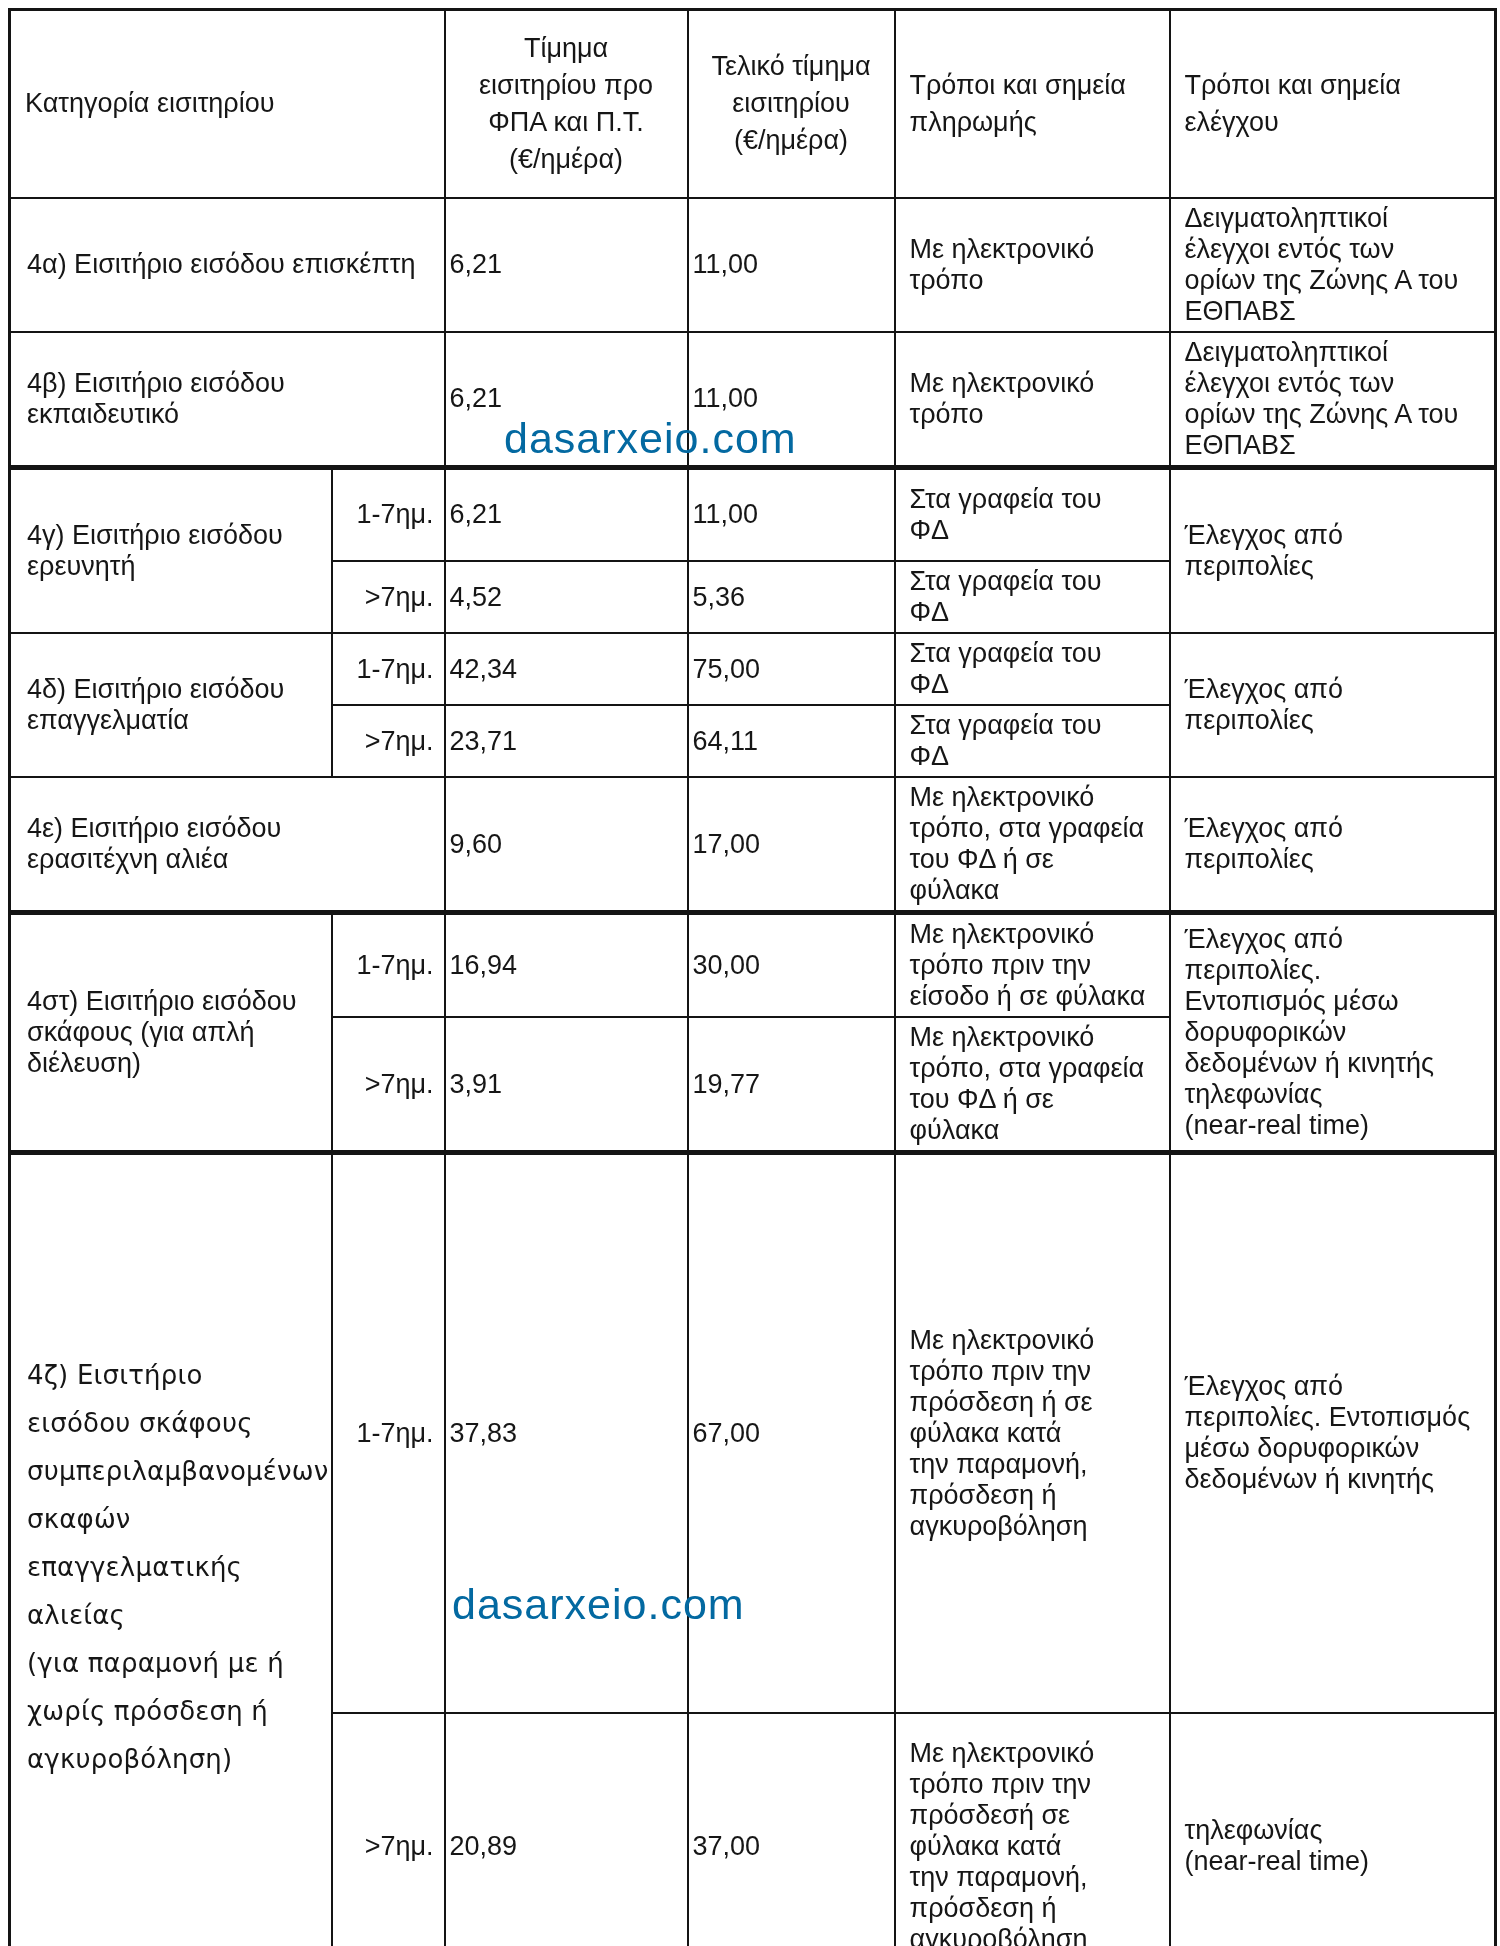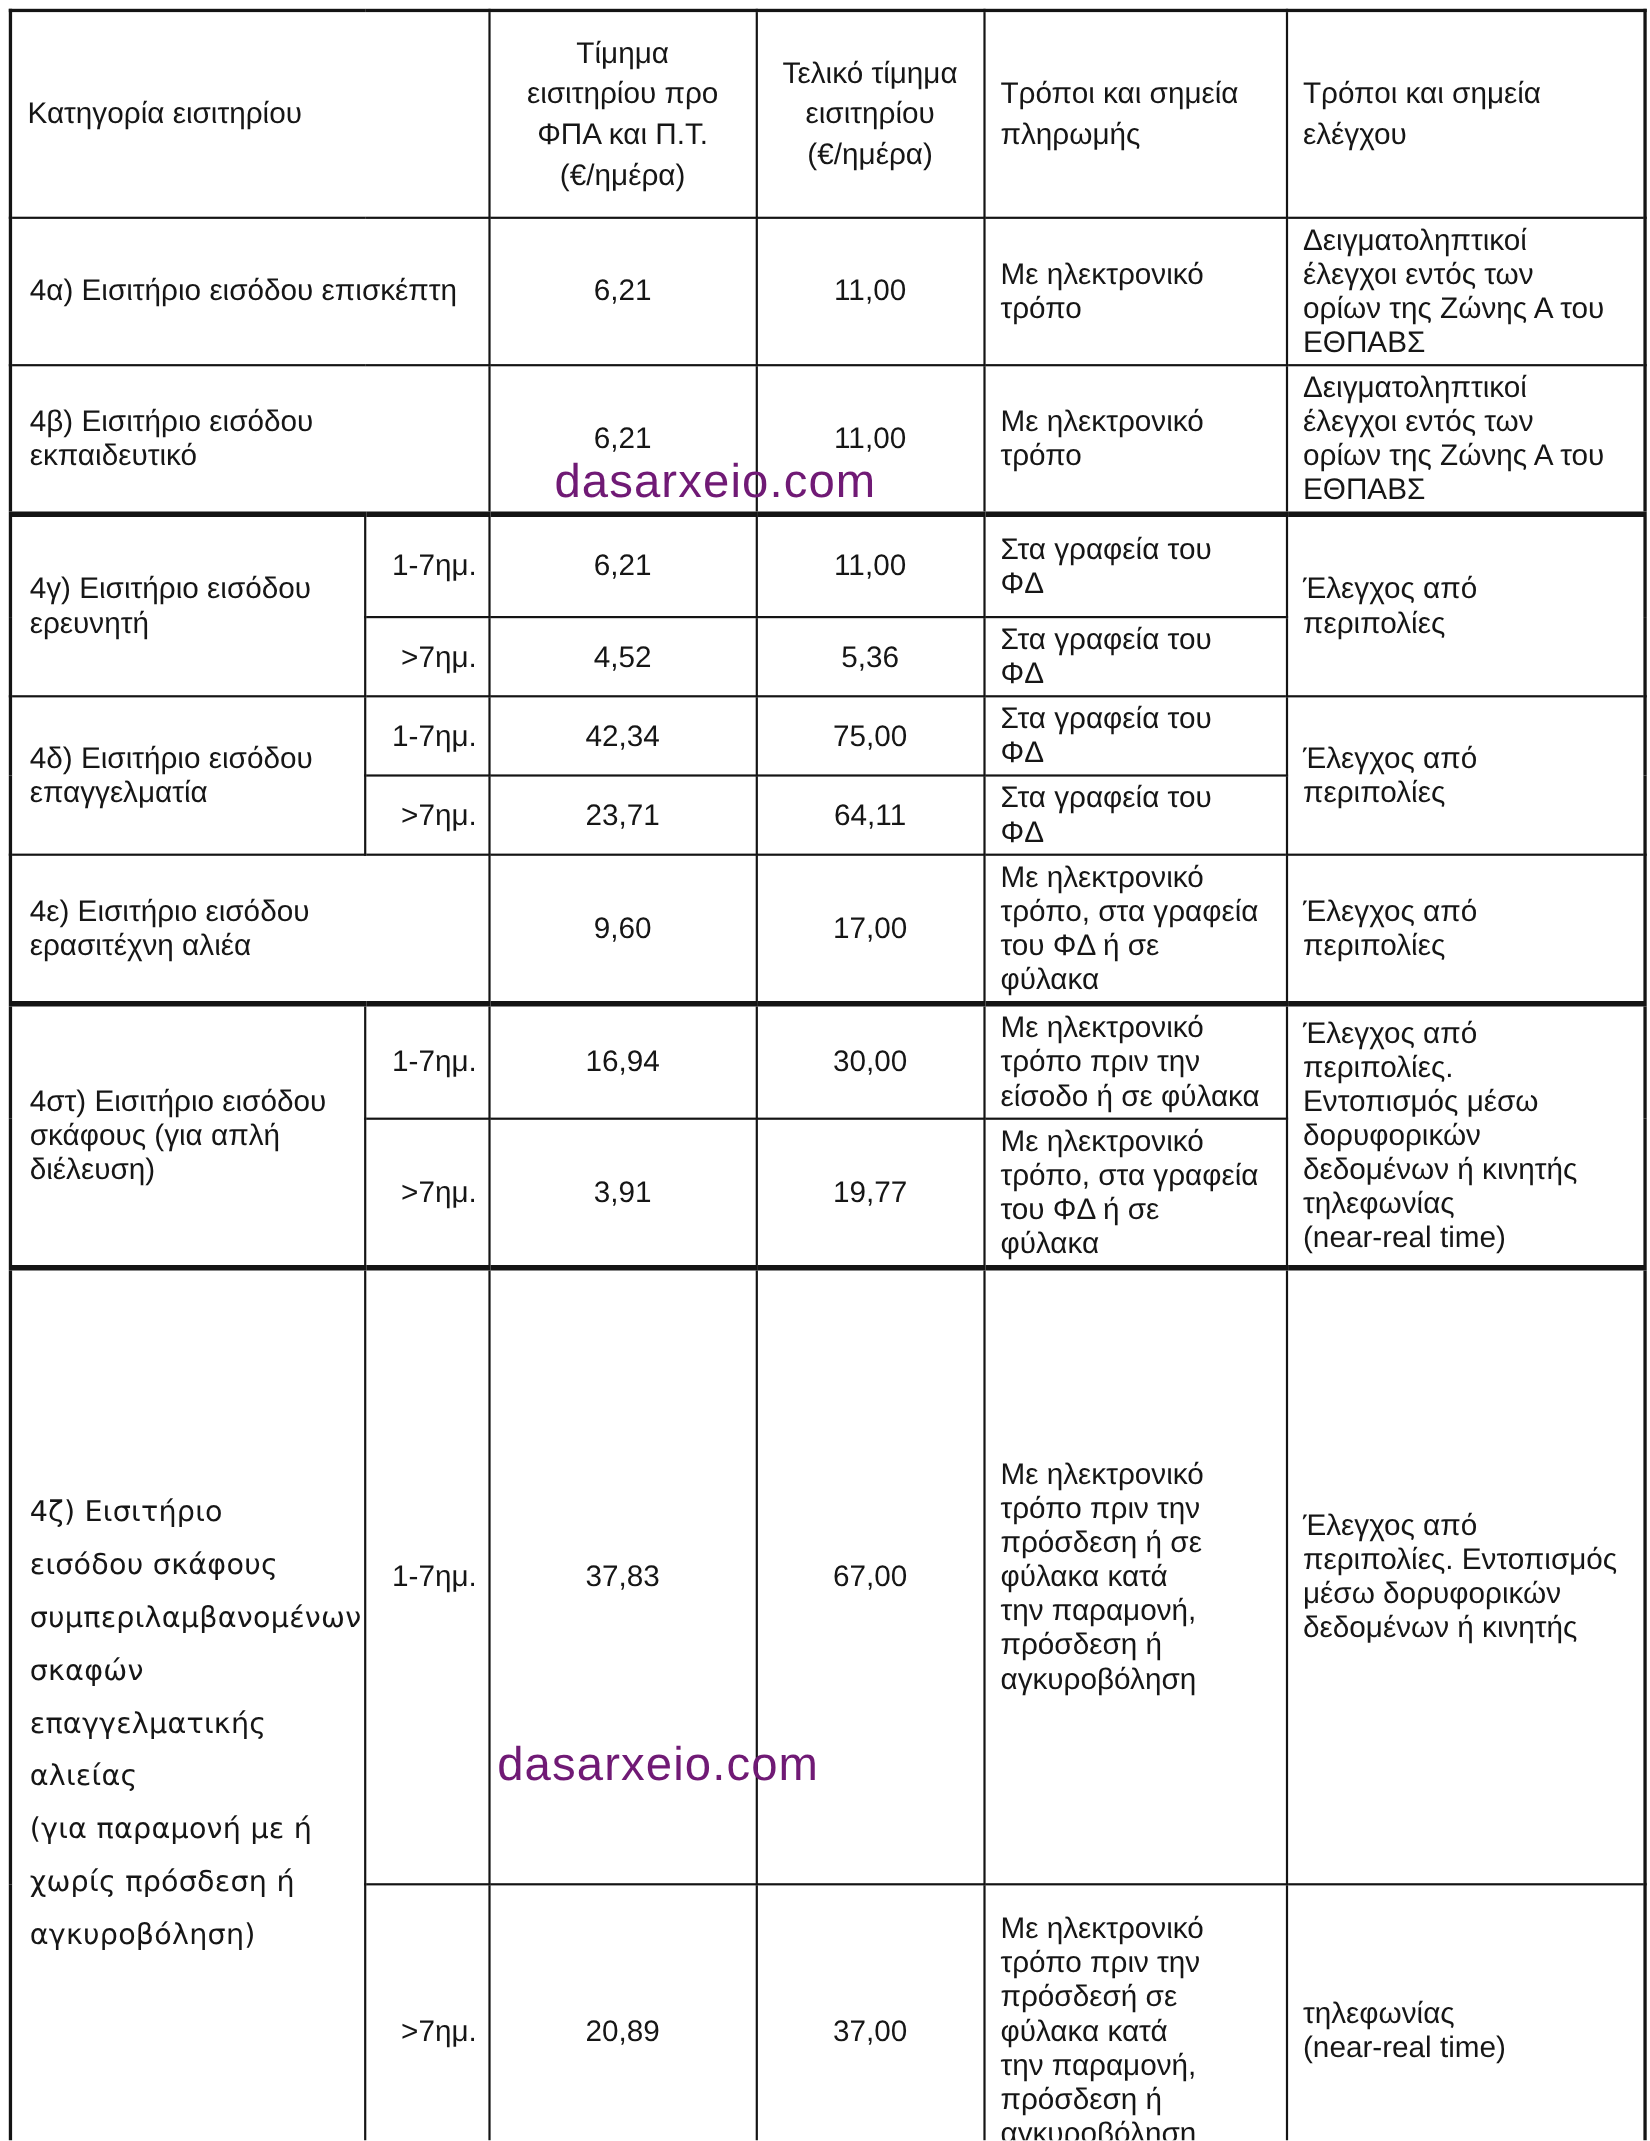--- a/index.html
+++ b/index.html
@@ -32,34 +32,34 @@
     padding: 4px 10px 4px 14px;
     text-align: left;
     color: #161616;
   }
   th { font-weight: 400; }
   tr.sep > td, tr.sep > th { border-top-width: 5px; }
   .c  { text-align: center; padding-left: 4px; padding-right: 4px; }
   thead th { line-height: 37px; }
   td.cat { padding-left: 16px; }
   td.period { padding-left: 13px; text-align: right; }
-  td.num { text-align: center; padding-left: 4px; padding-right: 4px; margin-left: 12px; }
+  td.num { text-align: left; padding-left: 4px; padding-right: 4px; margin-left: 12px; }
   td.cat-alt {
     font-family: "DejaVu Sans", sans-serif;
     font-size: 26px;
     line-height: 48px;
     letter-spacing: 0.2px;
     padding-left: 16px;
   }
   .watermark {
     position: absolute;
     font-family: "Liberation Sans", sans-serif;
     font-size: 43px;
     letter-spacing: 1px;
-    color: #701a75;
+    color: #0369a1;
     z-index: 5;
     pointer-events: none;
   }
   #wm1 { left: 504px; top: 414px; }
   #wm2 { left: 452px; top: 1580px; }
 </style>
 </head>
 <body>
 
 <div class="page">

